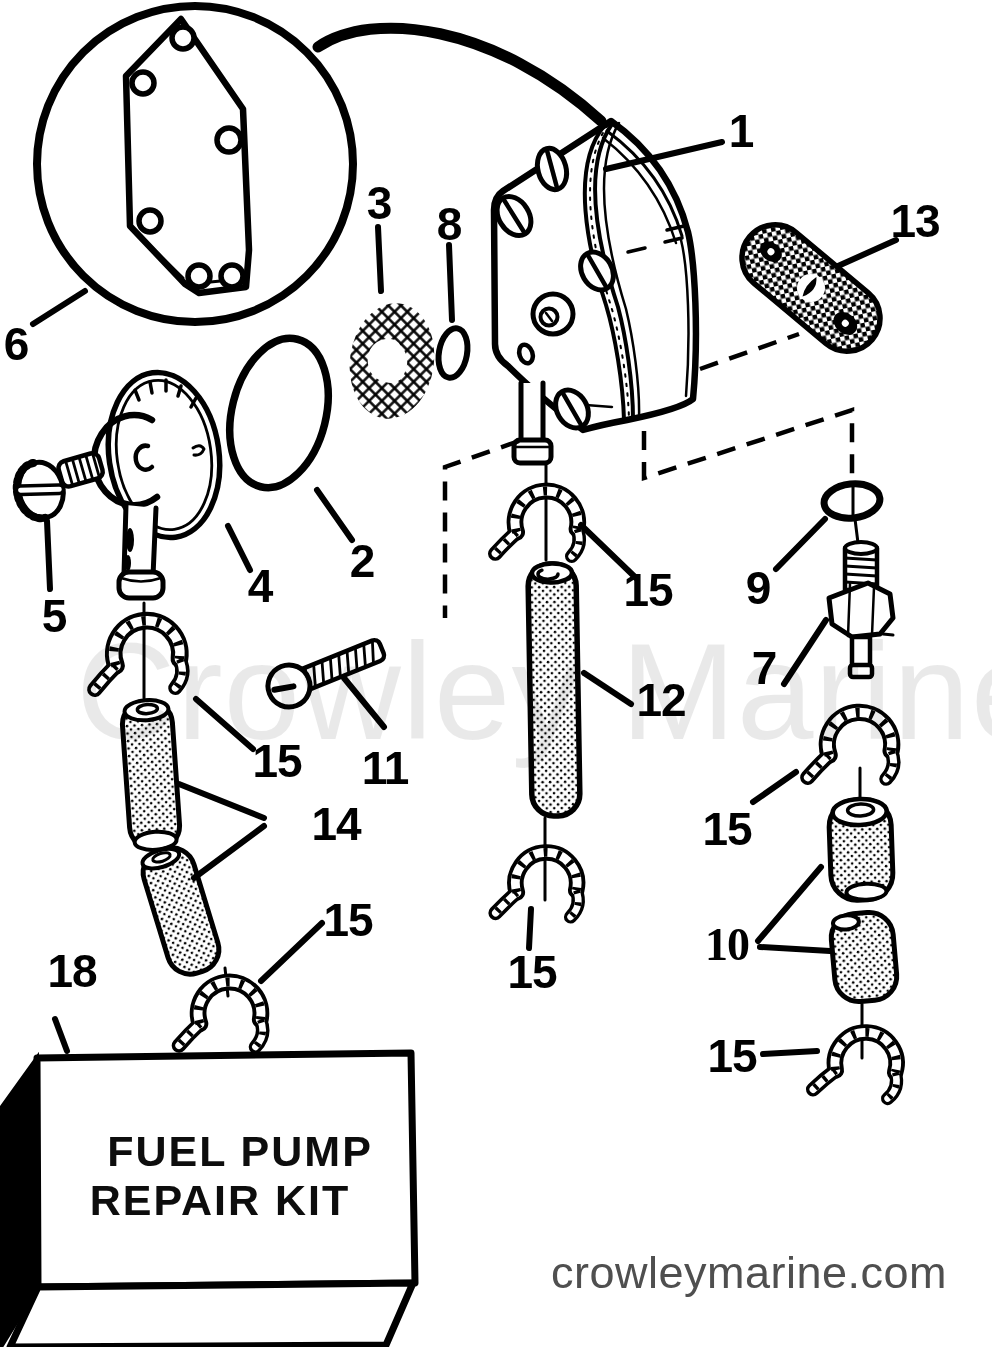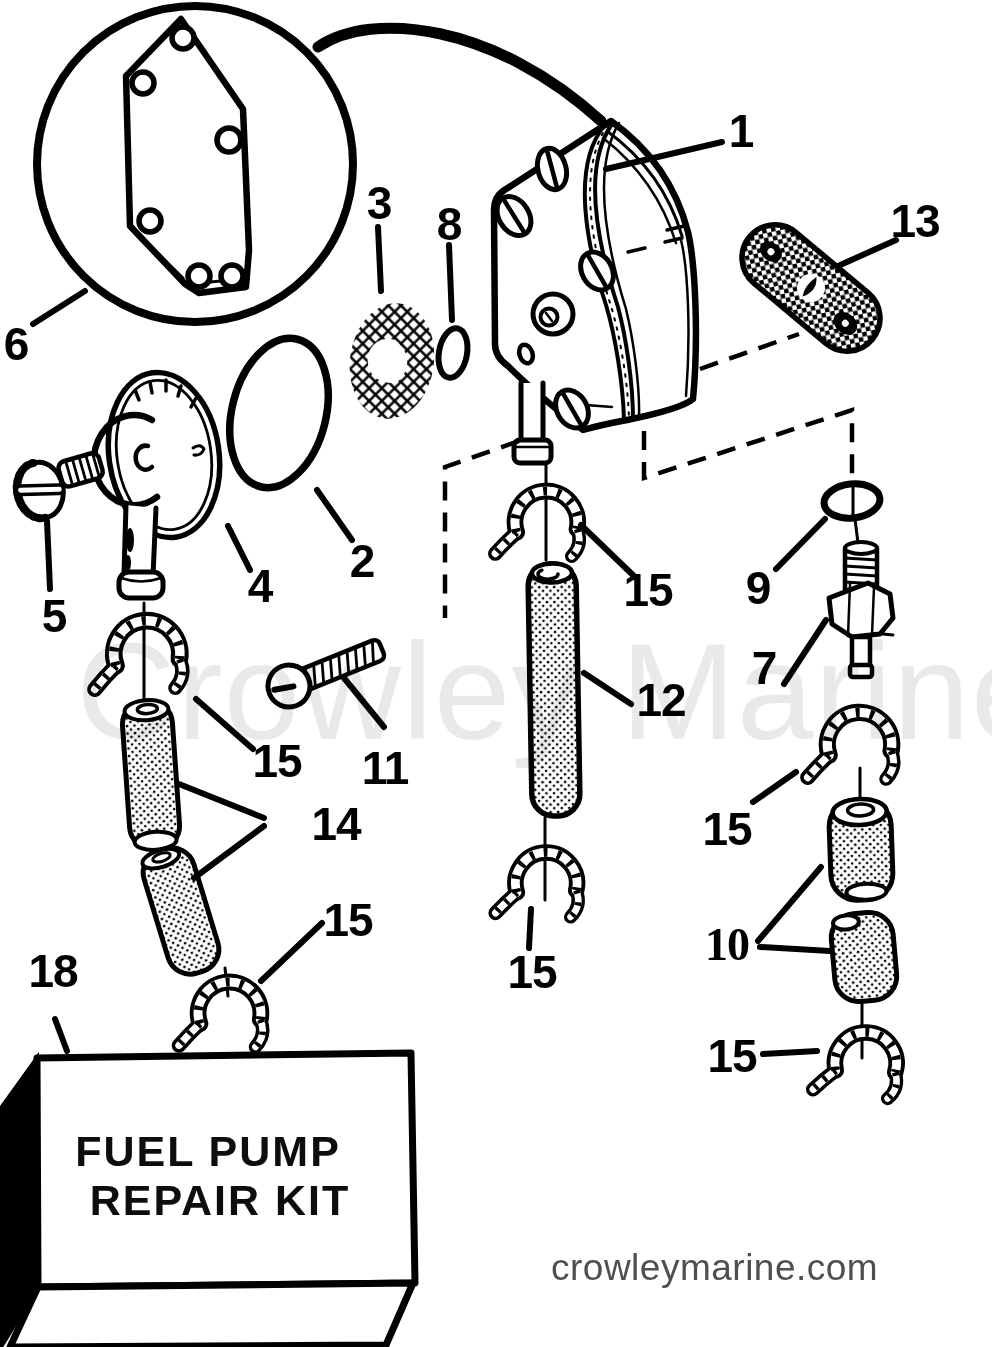--- a/index.html
+++ b/index.html
@@ -5,21 +5,21 @@
   html,body{margin:0;padding:0;background:#fff;}
   .stage{position:relative;width:992px;height:1347px;background:#fff;overflow:hidden;
          font-family:"Liberation Sans",sans-serif;}
   .stage svg{position:absolute;left:0;top:0;z-index:1;}
   .watermark{position:absolute;left:76px;top:612px;font-size:138px;font-weight:normal;
              color:rgba(0,0,0,0.085);white-space:nowrap;z-index:2;letter-spacing:1px;}
   .callout{position:absolute;transform:translate(-50%,-50%);font-weight:bold;font-size:46px;
            color:#000;z-index:3;letter-spacing:-1px;line-height:1;}
   .boxlabel{position:absolute;transform:translate(-50%,-50%);font-weight:bold;font-size:43px;
             letter-spacing:2px;color:#0d0d0d;z-index:3;white-space:nowrap;}
-  .footer{position:absolute;left:551px;top:1247px;font-size:37px;color:#4f4f4f;z-index:3;
+  .footer{position:absolute;left:551px;top:1247px;font-size:45px;color:#4f4f4f;z-index:3;
           letter-spacing:0.5px;white-space:nowrap;}
   .ln{stroke:#000;fill:none;stroke-linecap:round;stroke-linejoin:round;}
   .fw{fill:#fff;stroke:#000;stroke-linejoin:round;}
   .dash{stroke:#000;fill:none;stroke-dasharray:19 12;}
 </style>
 </head>
 <body>
 
 <div class="stage">
 
@@ -272,20 +272,20 @@
 <div class="callout" style="left:385px;top:748px;margin-top:20px;">11</div>
 <div class="callout" style="left:661px;top:700px;">12</div>
 <div class="callout" style="left:915px;top:221px;text-align:right;">13</div>
 <div class="callout" style="left:300px;top:824px;margin-left:36px;">14</div>
 <div class="callout" style="left:277px;top:761px;">15</div>
 <div class="callout" style="left:348px;top:920px;">15</div>
 <div class="callout" style="left:648px;top:590px;">15</div>
 <div class="callout" style="left:532px;top:972px;">15</div>
 <div class="callout" style="left:727px;top:829px;">15</div>
 <div class="callout" style="left:732px;top:1056px;">15</div>
-<div class="callout" style="left:53px;top:971px;">18</div>
-
-<div class="boxlabel" style="left:208px;top:1151px;">FUEL PUMP</div>
+<div class="callout" style="left:72px;top:971px;">18</div>
+
+<div class="boxlabel" style="left:240px;top:1151px;">FUEL PUMP</div>
 <div class="boxlabel" style="left:220px;top:1200px;">REPAIR KIT</div>
 
 <div class="footer">crowleymarine.com</div>
 
 </div>
 
 </body></html>

